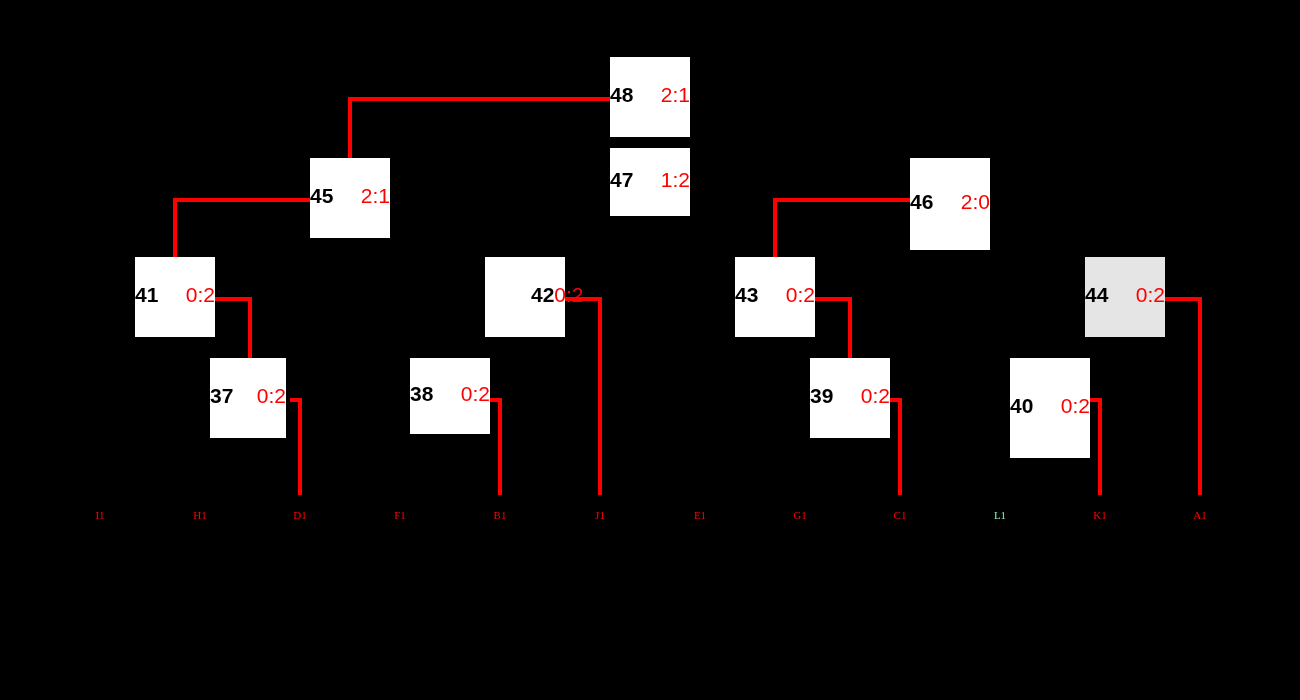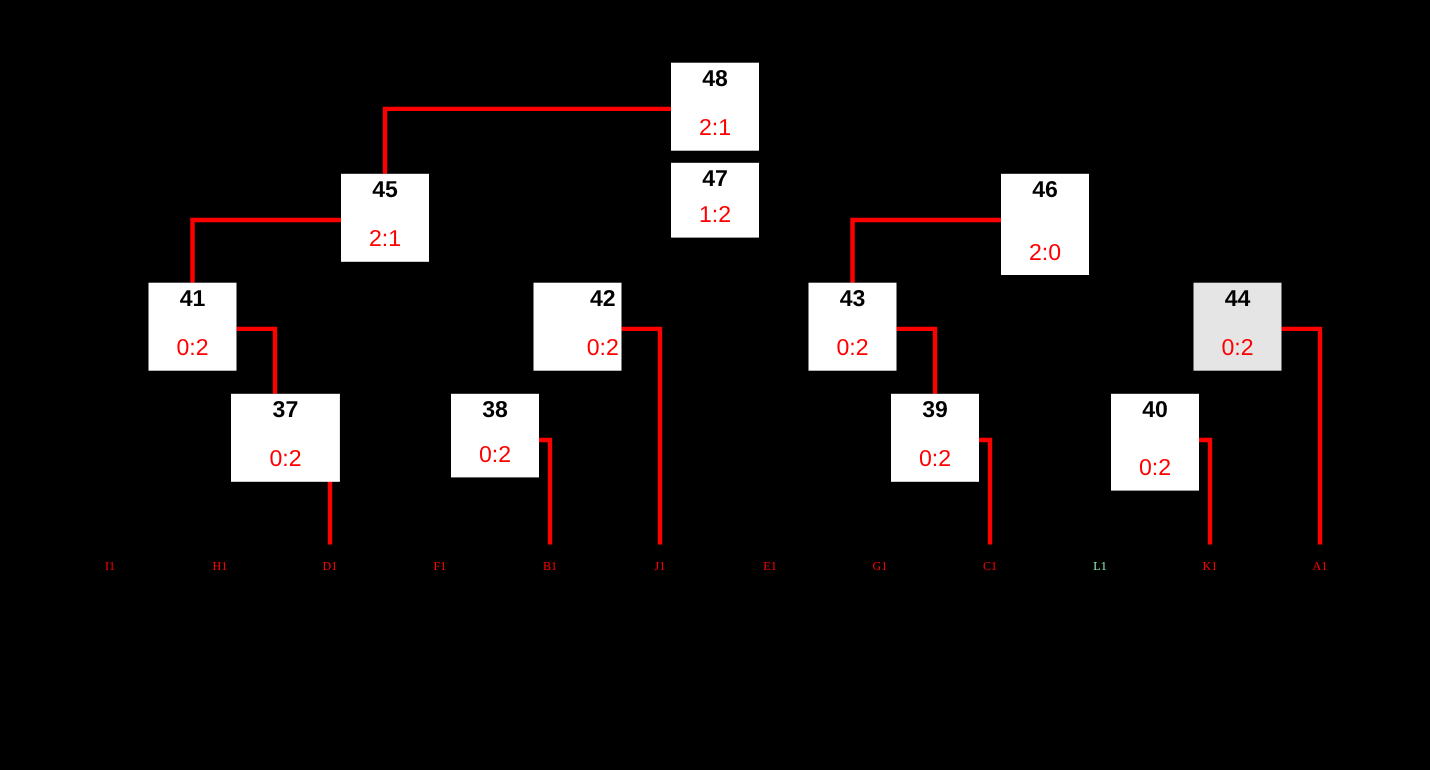--- a/index.html
+++ b/index.html
@@ -1,20 +1,20 @@
 <!DOCTYPE html>
 <html><head>
 <meta charset="utf-8">
 <style>
   html,body{margin:0;padding:0;background:#000;}
   body{width:1300px;height:700px;overflow:hidden;font-family:"Liberation Sans",sans-serif;}
   #stage{position:relative;width:1300px;height:700px;background:#000;}
   #edges{position:absolute;left:0;top:0;width:1300px;height:700px;}
   .node{position:absolute;width:80px;height:80px;background:#fff;box-sizing:border-box;
-        display:flex;flex-direction:column;align-items:center;justify-content:space-between;
+        display:flex;flex-direction:row;align-items:center;justify-content:space-between;
         padding:4px 0 10px 0;}
   .node .nid{font-size:21px;font-weight:bold;color:#000;line-height:1;}
   .node .nsc{font-size:21px;font-weight:normal;color:#f00;line-height:1;}
   .leaf{position:absolute;color:#f00;font-family:"Liberation Serif",serif;font-size:11px;
         transform:translateX(-50%);white-space:nowrap;}
 </style>
 </head>
 <body>
 
 <div id="stage">
@@ -57,33 +57,33 @@
         <div class="nsc" style="color: rgb(255, 0, 0);">0:2</div>
       </div>
       <div class="node" style="left: 735px; top: 257px; width: 80px; height: 80px; background: rgb(255, 255, 255);">
         <div class="nid" style="color: rgb(0, 0, 0);">43</div>
         <div class="nsc" style="color: rgb(255, 0, 0);">0:2</div>
       </div>
       <div class="node" style="left: 1085px; top: 257px; width: 80px; height: 80px; background: #e5e5e5;">
         <div class="nid" style="color: rgb(0, 0, 0);">44</div>
         <div class="nsc" style="color: rgb(255, 0, 0);">0:2</div>
       </div>
-      <div class="node" style="left: 210px; top: 358px; width: 99px; height: 80px; background: rgb(255, 255, 255);">
+      <div class="node" style="left: 210px; top: 358px; width: 76px; height: 80px; background: rgb(255, 255, 255);">
         <div class="nid" style="color: rgb(0, 0, 0);">37</div>
         <div class="nsc" style="color: rgb(255, 0, 0);">0:2</div>
       </div>
       <div class="node" style="left: 410px; top: 358px; width: 80px; height: 76px; background: rgb(255, 255, 255);">
         <div class="nid" style="color: rgb(0, 0, 0);">38</div>
         <div class="nsc" style="color: rgb(255, 0, 0);">0:2</div>
       </div>
       <div class="node" style="left: 810px; top: 358px; width: 80px; height: 80px; background: rgb(255, 255, 255);">
         <div class="nid" style="color: rgb(0, 0, 0);">39</div>
         <div class="nsc" style="color: rgb(255, 0, 0);">0:2</div>
       </div>
-      <div class="node" style="left: 1010px; top: 358px; width: 80px; height: 88px; background: rgb(255, 255, 255);">
+      <div class="node" style="left: 1010px; top: 358px; width: 80px; height: 100px; background: rgb(255, 255, 255);">
         <div class="nid" style="color: rgb(0, 0, 0);">40</div>
         <div class="nsc" style="color: rgb(255, 0, 0);">0:2</div>
       </div>
     </div>
   <div id="leaves">
       <div class="leaf" style="left: 100px; top: 509px; color: rgb(255, 0, 0);">I1</div>
       <div class="leaf" style="left: 200px; top: 509px; color: rgb(255, 0, 0);">H1</div>
       <div class="leaf" style="left: 300px; top: 509px; color: rgb(255, 0, 0);">D1</div>
       <div class="leaf" style="left: 400px; top: 509px; color: rgb(255, 0, 0);">F1</div>
       <div class="leaf" style="left: 500px; top: 509px; color: rgb(255, 0, 0);">B1</div>

